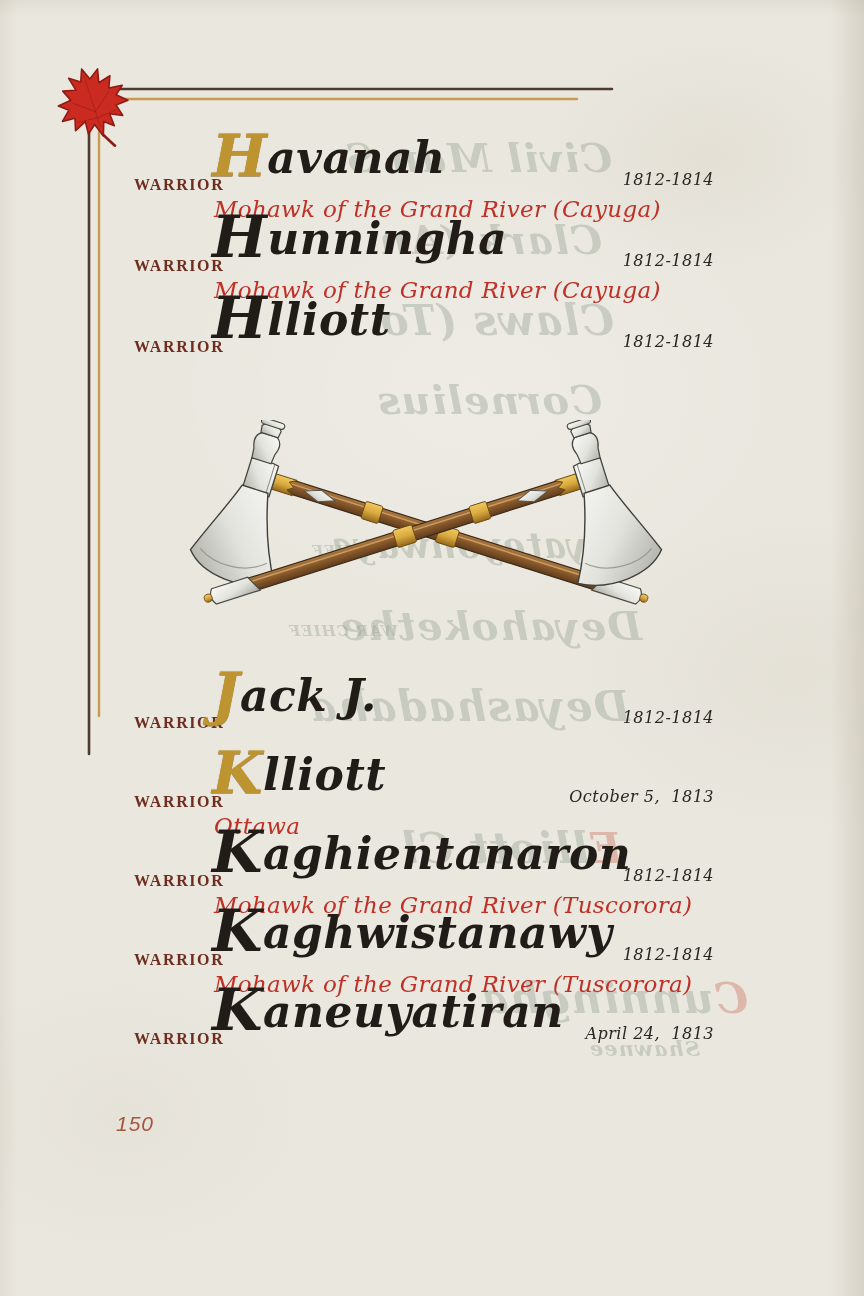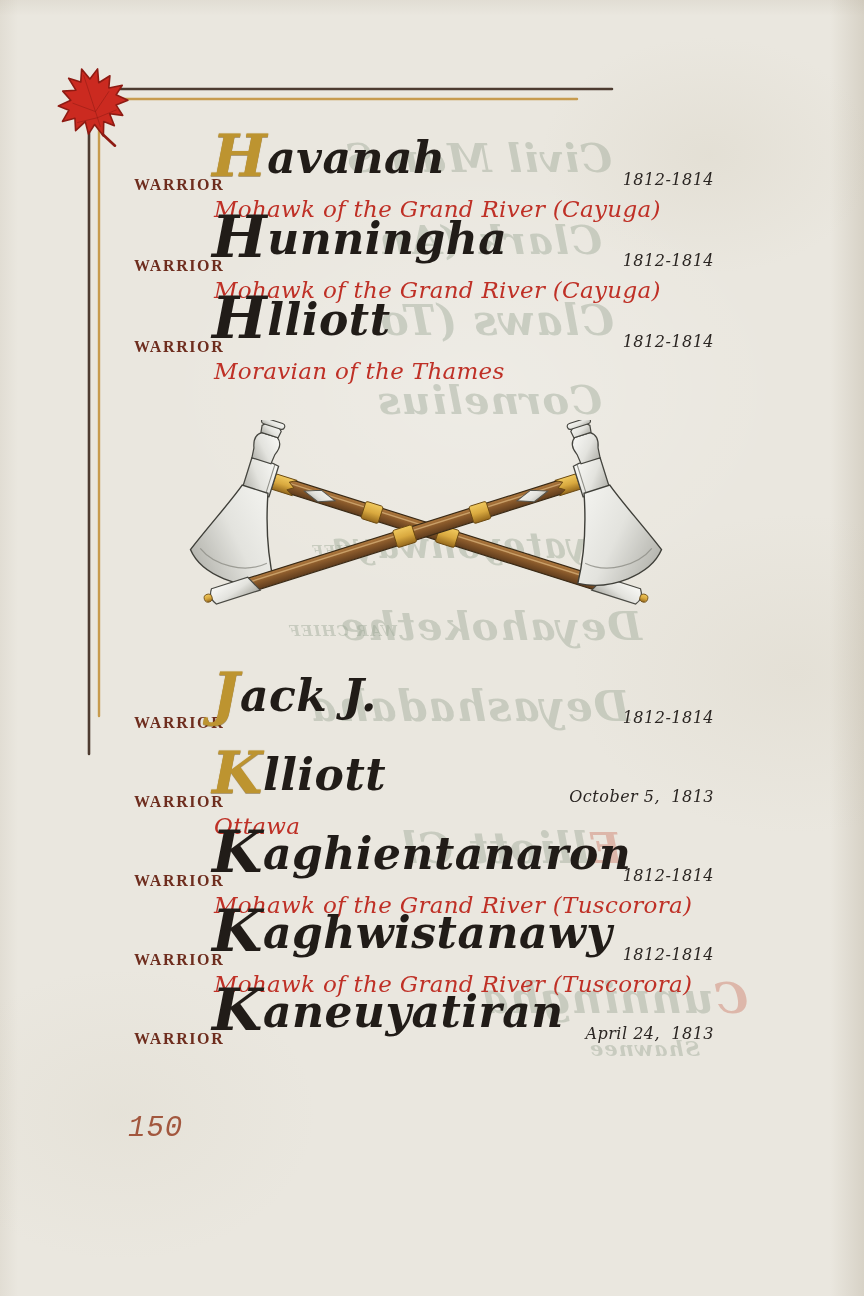--- a/index.html
+++ b/index.html
@@ -57,23 +57,23 @@
   }
   .affil{
     position:absolute;left:124px;top:50px;white-space:nowrap;
     font-family:"DejaVu Serif",serif;font-style:italic;
     font-size:23px;color:var(--affiliation-red,#bf3026);letter-spacing:.3px;
   }
   
   .tomahawks{position:absolute;left:166px;top:420px;pointer-events:none;}
   
   .pagenum{
-    position:absolute;left:128px;top:1112px;
-    font-family:Liberation Mono, monospace;font-style:italic;
-    font-size:29px;color:var(--page-number,#a2573e);letter-spacing:1px;
+    position:absolute;left:116px;top:1112px;
+    font-family:Liberation Sans, sans-serif;font-style:italic;
+    font-size:21px;color:var(--page-number,#a2573e);letter-spacing:1px;
   }
 </style>
 </head>
 <body>
 
 <div class="page">
 
   <div class="texture"></div>
 
   <div class="ghost-layer" id="ghost-layer">
@@ -127,21 +127,20 @@
     <span class="warrior">WARRIOR</span>
     <span class="name"><span class="initial">H</span><span class="rest">unningha</span></span>
     <span class="date">1812-1814</span>
     <span class="affil">Mohawk of the Grand River (Cayuga)</span>
   </div>
 
   <div class="entry">
     <span class="warrior">WARRIOR</span>
     <span class="name"><span class="initial">H</span><span class="rest">lliott</span></span>
     <span class="date">1812-1814</span>
-    <span class="affil">Moravian of the Thames</span>
   </div>
 </div>
 
   <svg class="tomahawks" width="520" height="235" viewBox="0 0 520 235">
     <defs>
       <linearGradient id="wood" x1="0" y1="0" x2="0" y2="1">
         <stop offset="0" stop-color="#b07a3f"></stop>
           <stop offset=".45" stop-color="#8a5a2b"></stop>
         <stop offset="1" stop-color="#5f3c1d"></stop>
       </linearGradient>

